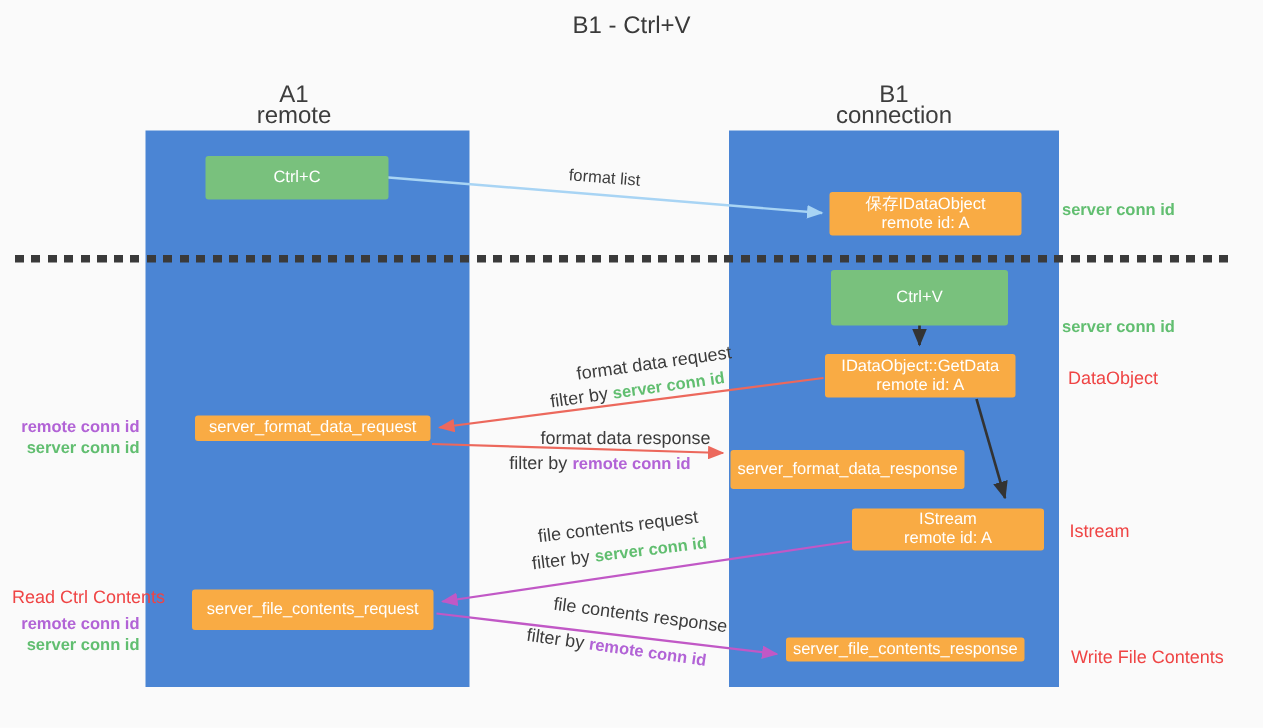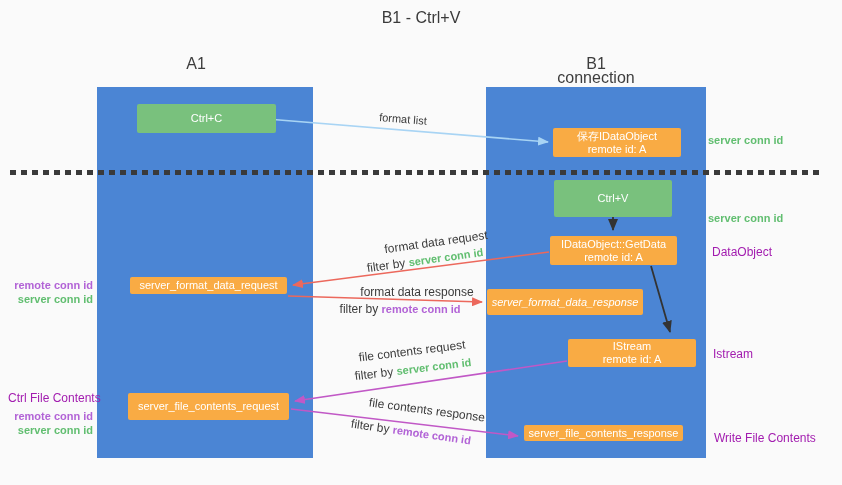--- a/index.html
+++ b/index.html
@@ -28,37 +28,38 @@
     display:flex;align-items:center;justify-content:center;flex-direction:column;
     color:#fff;font-size:11px;line-height:13px;border-radius:2px;
     white-space:nowrap;text-align:center;
   }
   .green{background:#79c17d;}
   .orange{background:#f9ab44;}
   .mid-label{
     font-size:12px;line-height:14px;color:#3c3c3c;white-space:nowrap;
   }
   .rot{transform-origin:center center;}
-  .side-label{font-size:12px;color:#a21caf;white-space:nowrap;}
+  .side-label{font-size:12px;color:#ef4444;white-space:nowrap;}
   .conn-green{color:#61be70;font-weight:bold;font-size:11px;}
   .conn-purple{color:#b263d6;font-weight:bold;font-size:11px;}
   .pair{line-height:14px;text-align:right;}
   svg{pointer-events:none;}
 </style>
 </head>
 <body>
 
 <div class="canvas">
 
   <div class="abs title">
     <div>B1 - Ctrl+V</div>
   </div>
 
   <div class="abs lane-header" style="left:97px;top:57px;width:198px;">
     <div>A1</div>
+    <div>remote</div>
   </div>
   <div class="abs lane-header" style="left:486px;top:57px;width:220px;">
     <div>B1</div>
     <div>connection</div>
   </div>
 
   <div class="abs lane" style="left:97px;top:87px;width:216px;height:371px;"></div>
   <div class="abs lane" style="left:486px;top:87px;width:220px;height:371px;"></div>
 
   <div class="abs dotline"></div>
@@ -80,21 +81,21 @@
     </defs>
     <line x1="255" y1="118" x2="548" y2="142" stroke="#a8d4f4" stroke-width="1.6" marker-end="url(#m-blue)"></line>
     <line x1="613" y1="208" x2="613" y2="230" stroke="#333333" stroke-width="1.8" marker-end="url(#m-black)"></line>
     <line x1="549" y1="252" x2="293" y2="285" stroke="#ec685c" stroke-width="1.5" marker-end="url(#m-salmon)"></line>
     <line x1="288" y1="296" x2="482" y2="302" stroke="#ec685c" stroke-width="1.5" marker-end="url(#m-salmon)"></line>
     <line x1="651" y1="266" x2="670" y2="332" stroke="#333333" stroke-width="1.8" marker-end="url(#m-black)"></line>
     <line x1="567" y1="361" x2="295" y2="401" stroke="#c158c6" stroke-width="1.5" marker-end="url(#m-magenta)"></line>
     <line x1="291" y1="409" x2="518" y2="436" stroke="#c158c6" stroke-width="1.5" marker-end="url(#m-magenta)"></line>
   </svg>
 
-  <div class="abs node green" style="left:137px;top:104px;width:139px;height:29px;">
+  <div class="abs node green" style="left:137px;top:104px;width:122px;height:29px;">
     <div>Ctrl+C</div>
   </div>
 
   <div class="abs node orange" style="left:553px;top:128px;width:128px;height:29px;">
     <div>保存IDataObject</div>
     <div>remote id: A</div>
   </div>
 
   <div class="abs node green" style="left:554px;top:180px;width:118px;height:37px;">
     <div>Ctrl+V</div>
@@ -102,21 +103,21 @@
 
   <div class="abs node orange" style="left:550px;top:236px;width:127px;height:29px;">
     <div>IDataObject::GetData</div>
     <div>remote id: A</div>
   </div>
 
   <div class="abs node orange" style="left:130px;top:277px;width:157px;height:17px;">
     <div>server_format_data_request</div>
   </div>
 
-  <div class="abs node orange" style="left:487px;top:289px;width:156px;height:26px;font-style:italic;">
+  <div class="abs node orange" style="left:487px;top:300px;width:156px;height:26px;">
     <div>server_format_data_response</div>
   </div>
 
   <div class="abs node orange" style="left:568px;top:339px;width:128px;height:28px;">
     <div>IStream</div>
     <div>remote id: A</div>
   </div>
 
   <div class="abs node orange" style="left:128px;top:393px;width:161px;height:27px;">
     <div>server_file_contents_request</div>
@@ -156,19 +157,19 @@
   <div class="abs conn-green" style="left:708px;top:212px;">server conn id</div>
   <div class="abs side-label" style="left:712px;top:245px;">DataObject</div>
   <div class="abs side-label" style="left:713px;top:347px;">Istream</div>
   <div class="abs side-label" style="left:714px;top:431px;">Write File Contents</div>
 
   <div class="abs pair" style="left:0;top:278px;width:93px;">
     <div class="conn-purple">remote conn id</div>
     <div class="conn-green">server conn id</div>
   </div>
 
-  <div class="abs side-label" style="left:8px;top:391px;">Ctrl File Contents</div>
+  <div class="abs side-label" style="left:8px;top:391px;">Read Ctrl Contents</div>
   <div class="abs pair" style="left:0;top:409px;width:93px;">
     <div class="conn-purple">remote conn id</div>
     <div class="conn-green">server conn id</div>
   </div>
 
 </div>
 
 </body></html>

